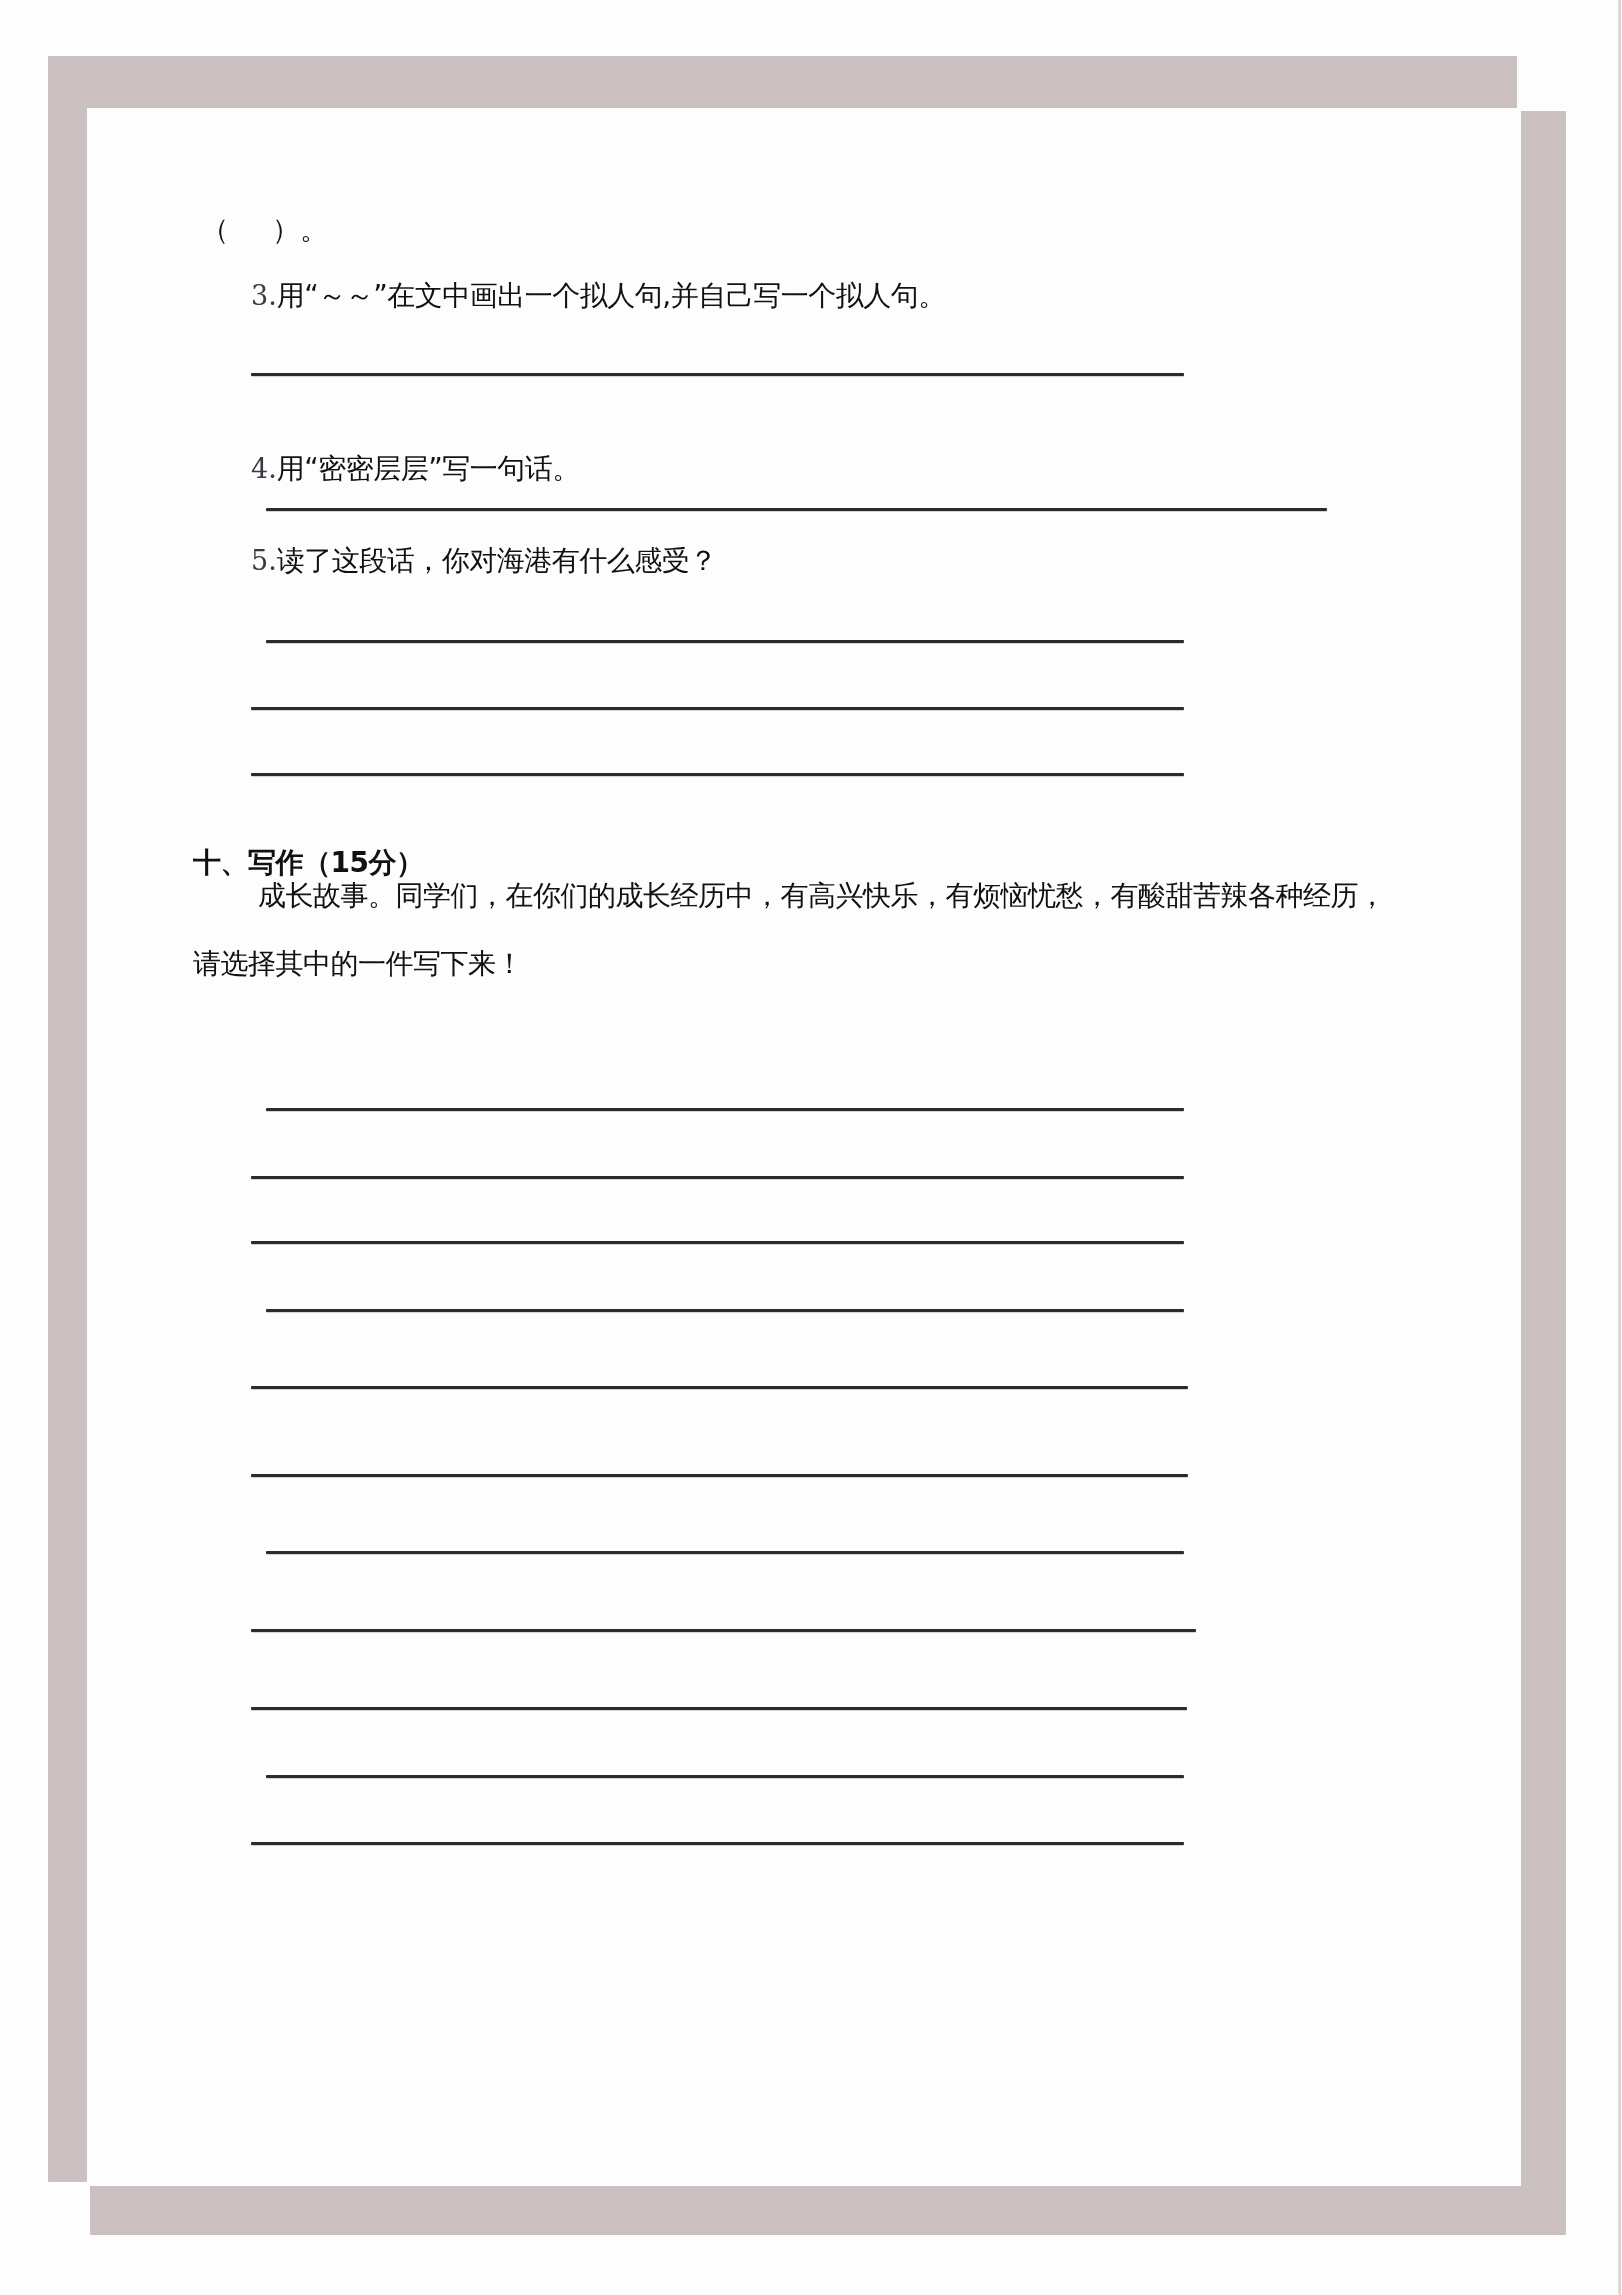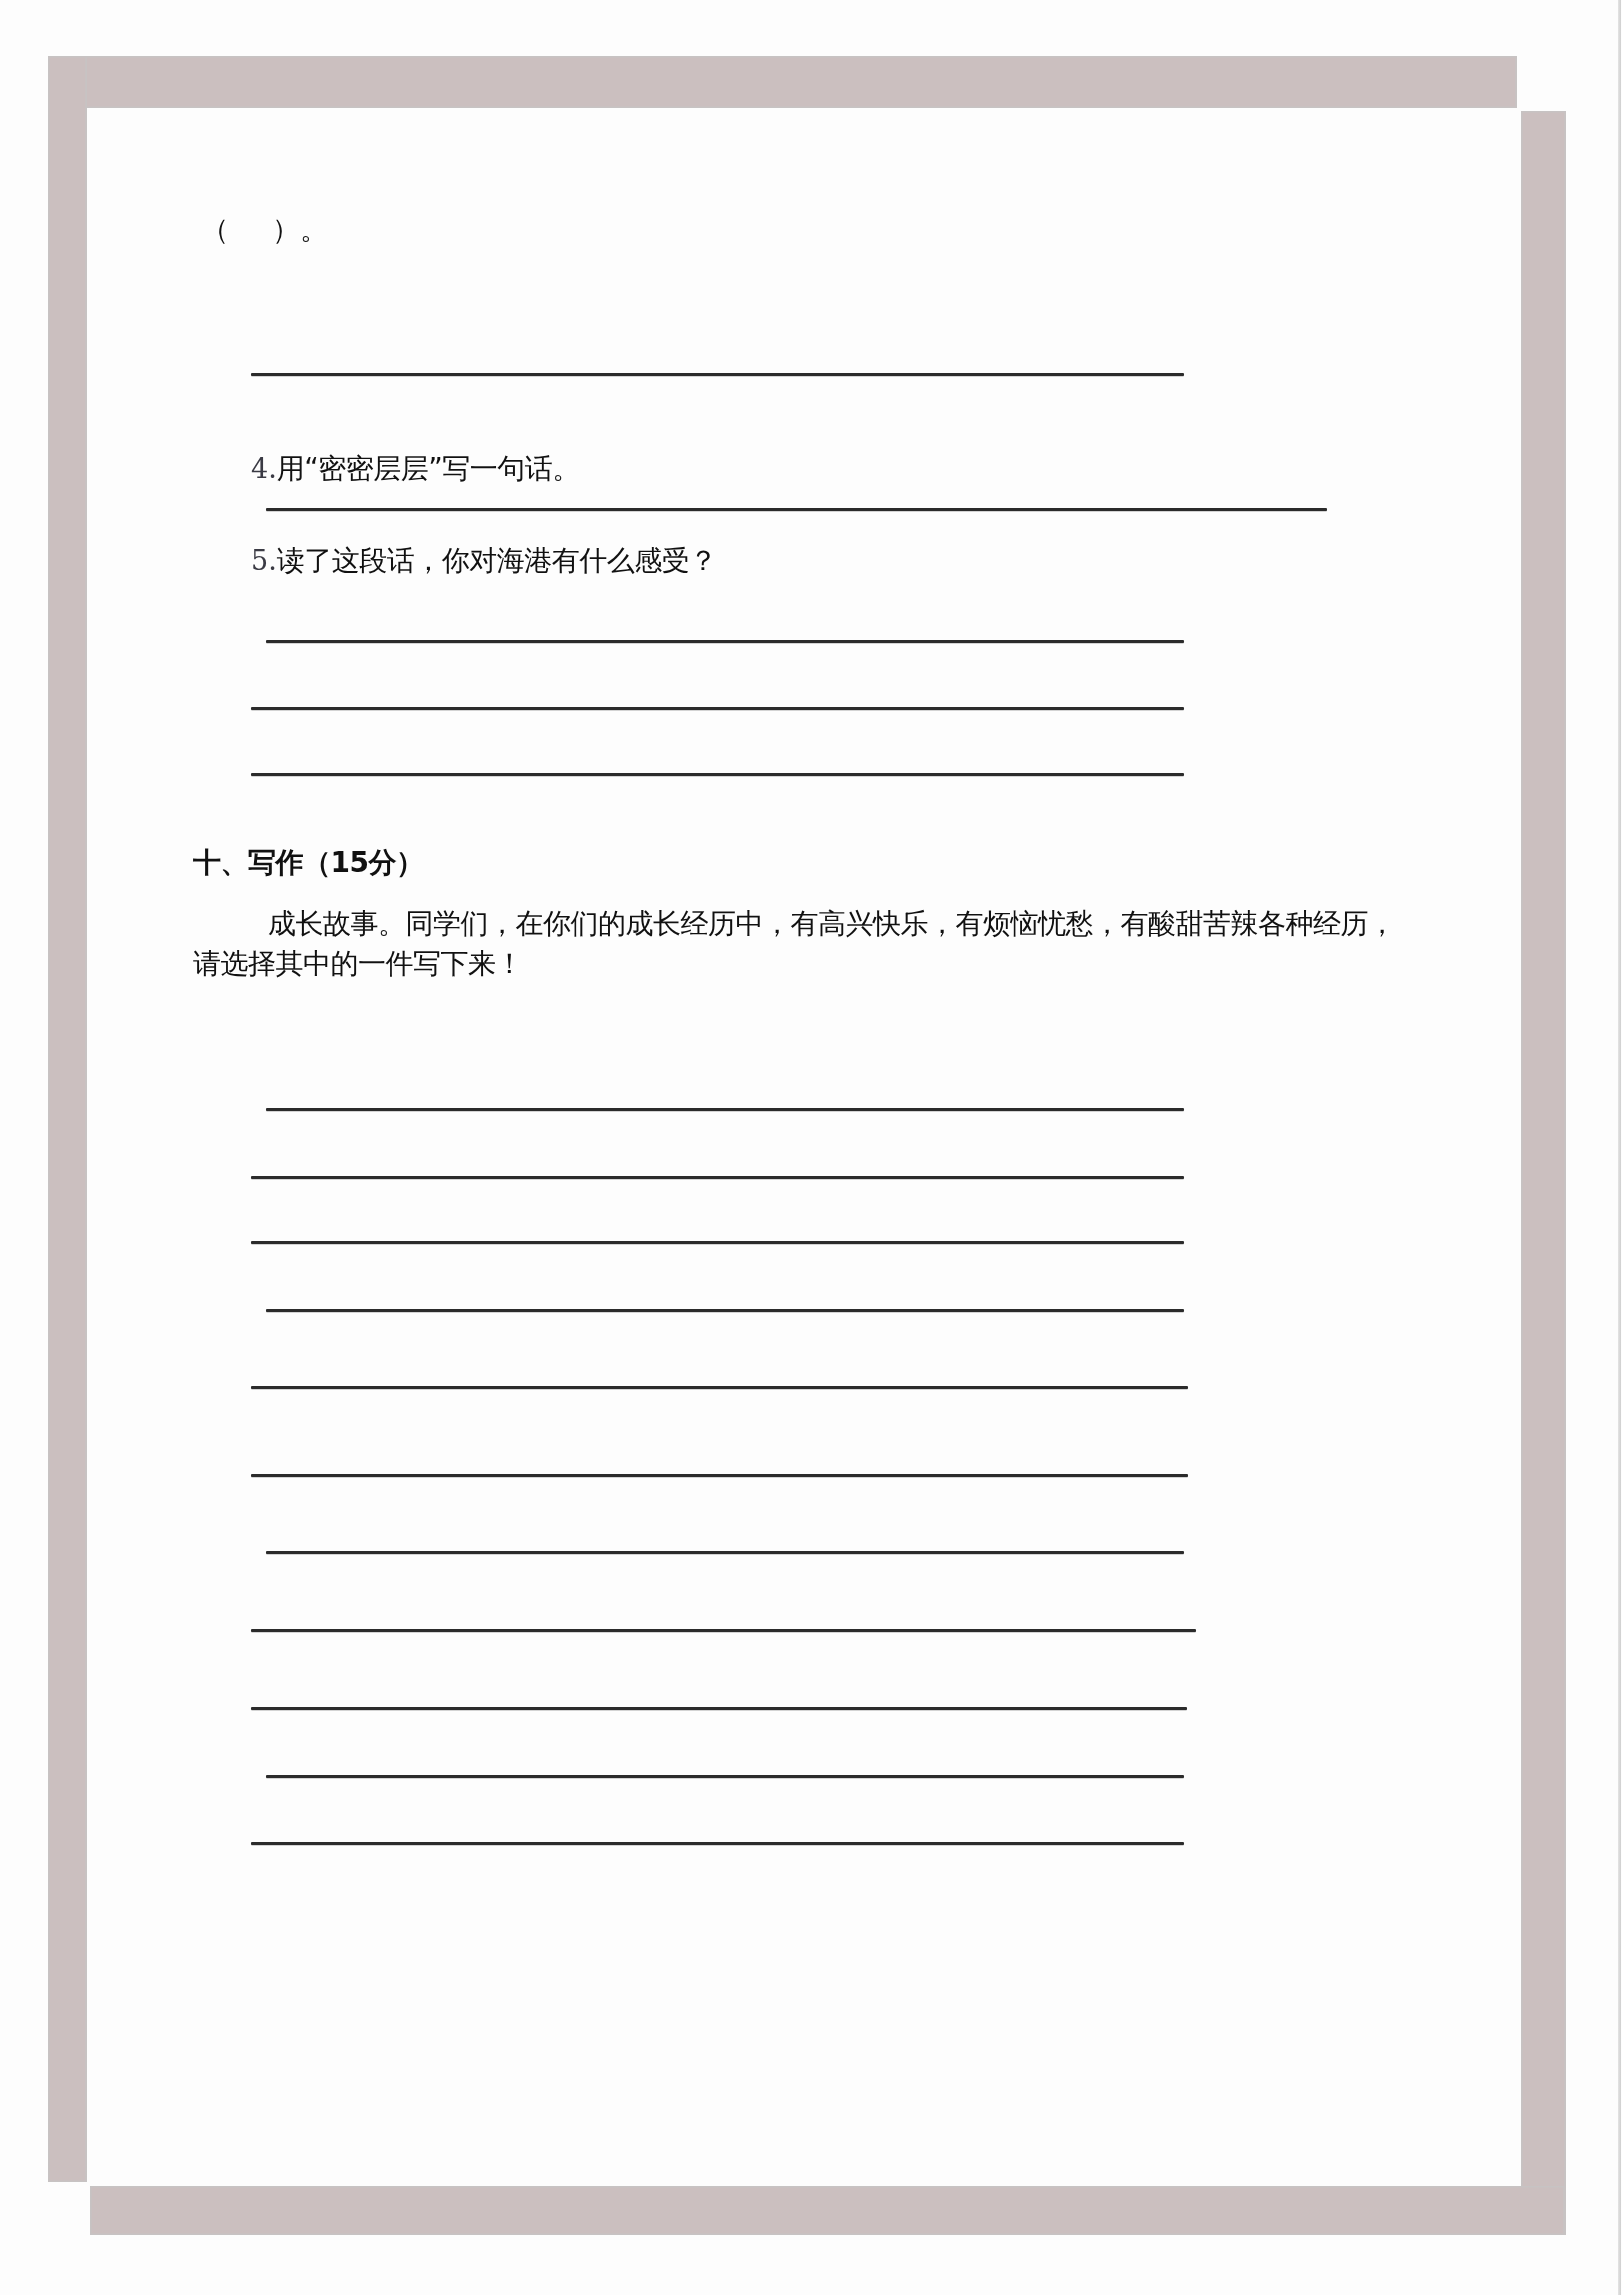--- a/index.html
+++ b/index.html
@@ -25,36 +25,39 @@
 <div class="frame" style="left:1521px; top:111px; width:45px; height:2124px;"></div>
 <div class="frame" style="left:90px; top:2186px; width:1475px; height:49px;"></div>
 <div class="edge-line"></div>
 
 <div class="page">
 
   <div class="txt" style="left:201px; top:214px; letter-spacing:0;">
     <span>（</span><span style="display:inline-block;width:43px"></span><span>）</span><span>。</span>
   </div>
 
+  <div class="txt" style="left:251px; top:280px;">
+    <span class="num">3.</span><span>用“～～”在文中画出一个拟人句,并自己写一个拟人句。</span>
+  </div>
   <div class="rule" style="left:251px; top:373px; width:933px;"></div>
 
   <div class="txt" style="left:251px; top:413px;margin-top:40px;">
     <span class="num">4.</span><span>用“密密层层”写一句话。</span>
   </div>
   <div class="rule" style="left:266px; top:508px; width:1061px;"></div>
 
   <div class="txt" style="left:251px; top:545px;">
     <span class="num">5.</span><span>读了这段话，你对海港有什么感受？</span>
   </div>
   <div class="rule" style="left:266px; top:640px; width:918px;"></div>
   <div class="rule" style="left:251px; top:707px; width:933px;"></div>
   <div class="rule" style="left:251px; top:773px; width:933px;"></div>
 
   <div class="txt bold" style="left:193px; top:847px;">十、写作（15分）</div>
-  <div class="txt" style="left:268px; top:880px;margin-top:28px;">成长故事。同学们，在你们的成长经历中，有高兴快乐，有烦恼忧愁，有酸甜苦辣各种经历，</div>
+  <div class="txt" style="left:258px; top:880px;">成长故事。同学们，在你们的成长经历中，有高兴快乐，有烦恼忧愁，有酸甜苦辣各种经历，</div>
   <div class="txt" style="left:193px; top:948px;">请选择其中的一件写下来！</div>
 
   <div class="rule" style="left:266px; top:1108px; width:918px;"></div>
   <div class="rule" style="left:251px; top:1176px; width:933px;"></div>
   <div class="rule" style="left:251px; top:1241px; width:933px;"></div>
   <div class="rule" style="left:266px; top:1309px; width:918px;"></div>
   <div class="rule" style="left:251px; top:1386px; width:937px;"></div>
   <div class="rule" style="left:251px; top:1474px; width:937px;"></div>
   <div class="rule" style="left:266px; top:1551px; width:918px;"></div>
   <div class="rule" style="left:251px; top:1629px; width:945px;"></div>

